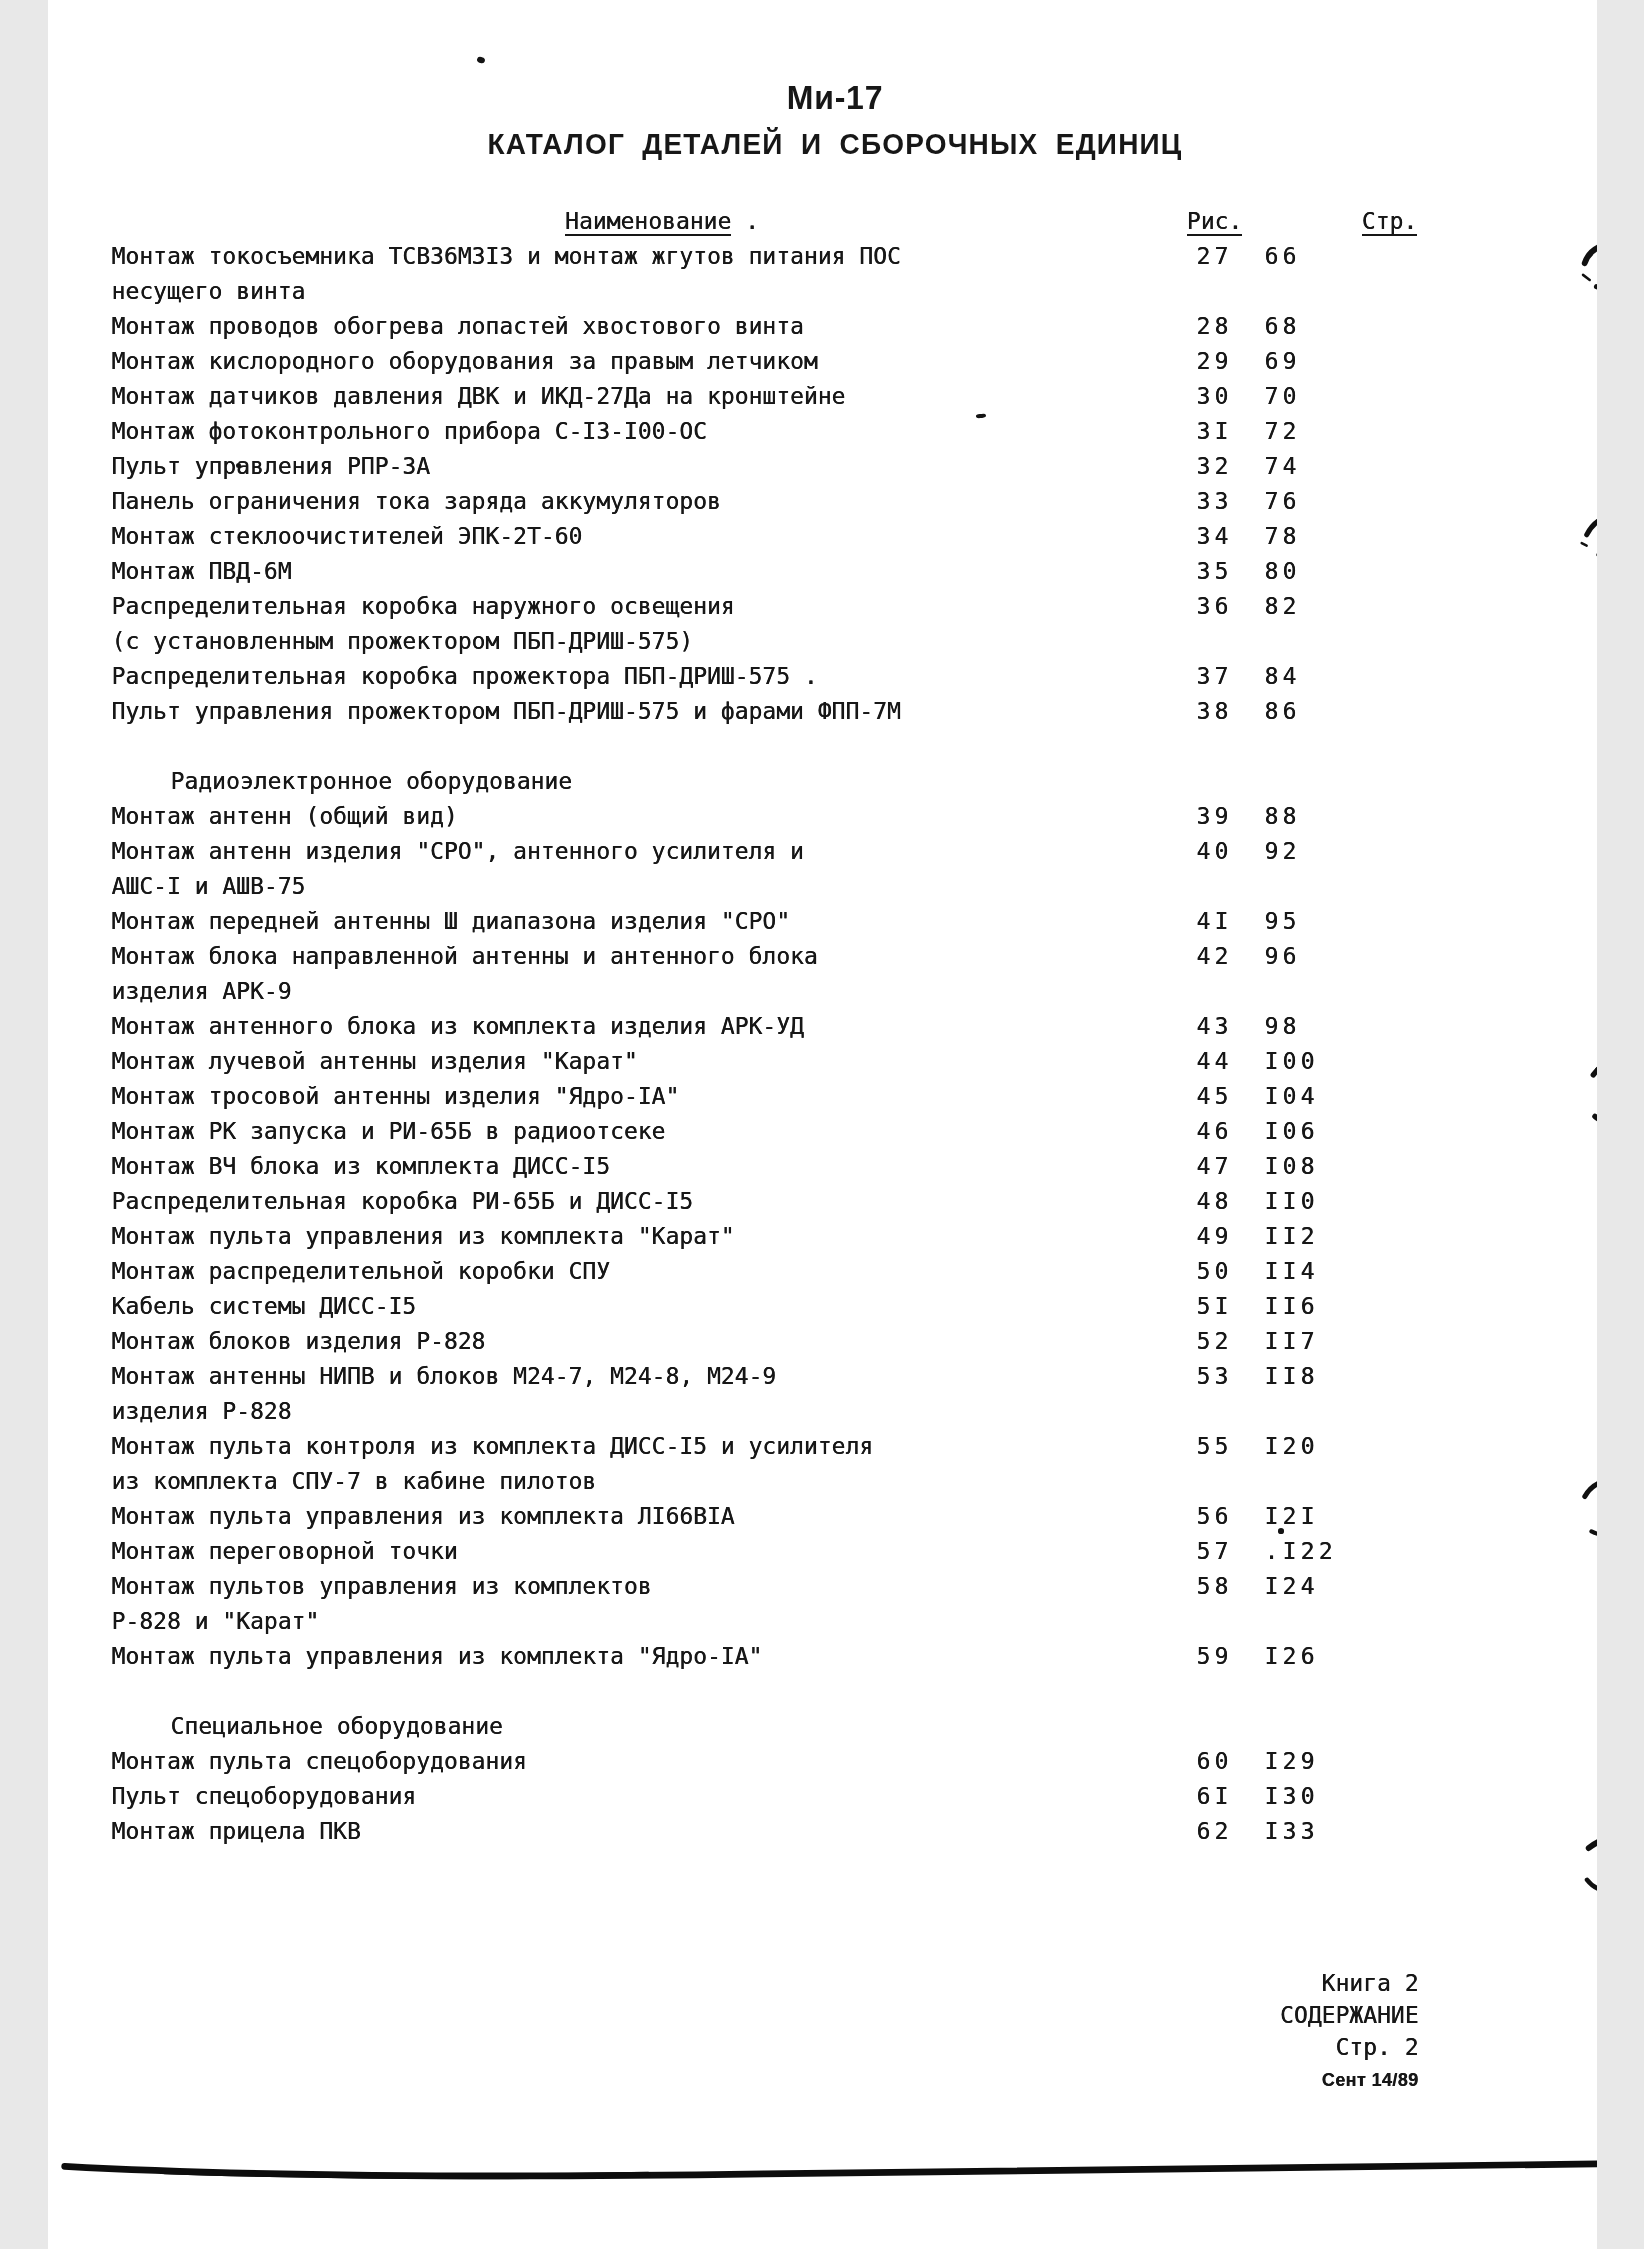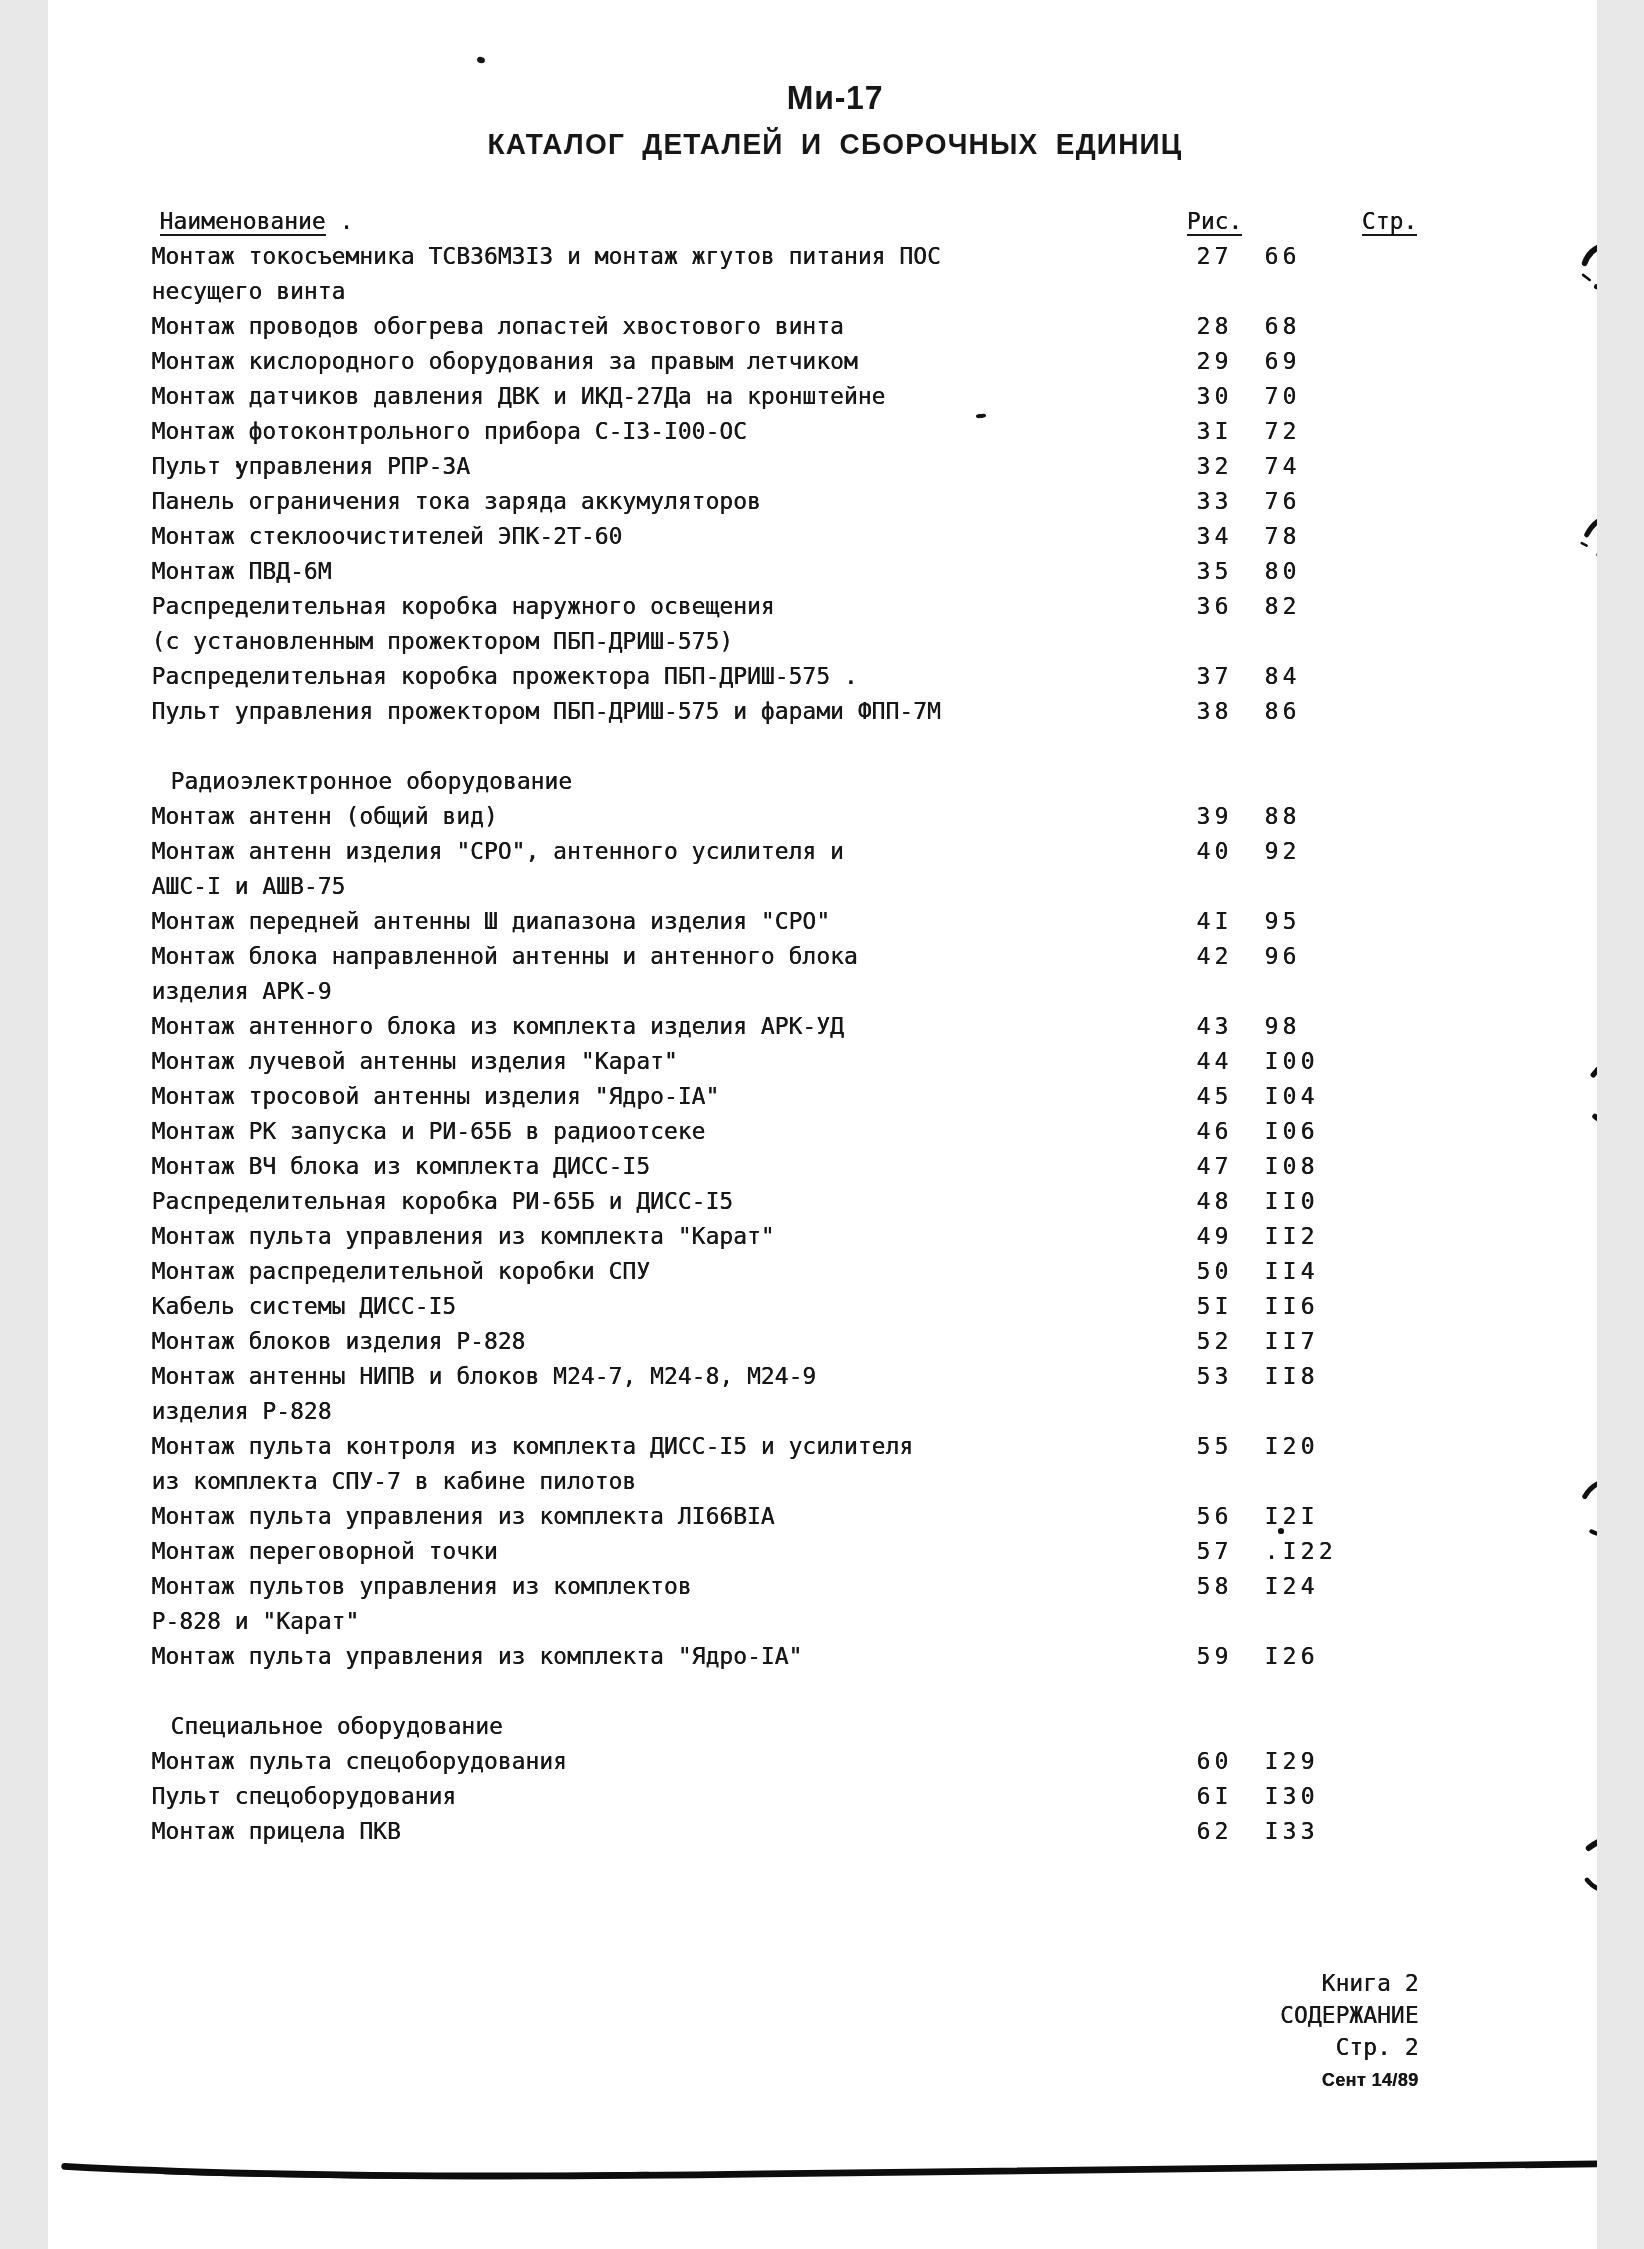--- a/index.html
+++ b/index.html
@@ -19,28 +19,28 @@
     font-family:"Liberation Sans",sans-serif; font-weight:bold; font-size:28px;
     letter-spacing:1.2px; word-spacing:8.3px; transform:scaleY(1.06);
   }
   
   .toc {
     position:absolute; left:0; top:204px; width:1645px;
     font-size:23px; line-height:35px;
     text-shadow:0.3px 0 0 currentColor;
   }
   .toc-header { display:flex; }
-  .th-name { width:1117px; padding-left:112px; box-sizing:border-box; }
+  .th-name { width:1117px; padding-left:112px; box-sizing:border-box;text-align:center; }
   .th-name .ul { border-bottom:2.5px solid #171717; padding-bottom:0px; }
   .th-fig  { width:100px; text-align:center; }
   .th-page { width:250px; text-align:center; }
   .th-fig .ul, .th-page .ul { border-bottom:2.5px solid #171717; }
   .section-header { padding-left:123px; margin-top:35px; }
   .row { display:flex; align-items:flex-start; }
-  .cell-name { width:1117px; padding-left:104px; box-sizing:border-box; }
+  .cell-name { width:1117px; padding-left:64px; box-sizing:border-box; }
   .cell-fig  { width:100px; text-align:center; letter-spacing:4.2px; }
   .cell-page { width:250px; letter-spacing:4.2px; }
   
   .footer {
     position:absolute; top:1967px; right:178px; text-align:right;
     font-size:23px; line-height:32px; text-shadow:0.3px 0 0 currentColor;
   }
   .footer .date {
     font-family:"Liberation Sans",sans-serif; font-weight:bold; font-size:18px;
     letter-spacing:0.4px; margin-top:0.8px;

